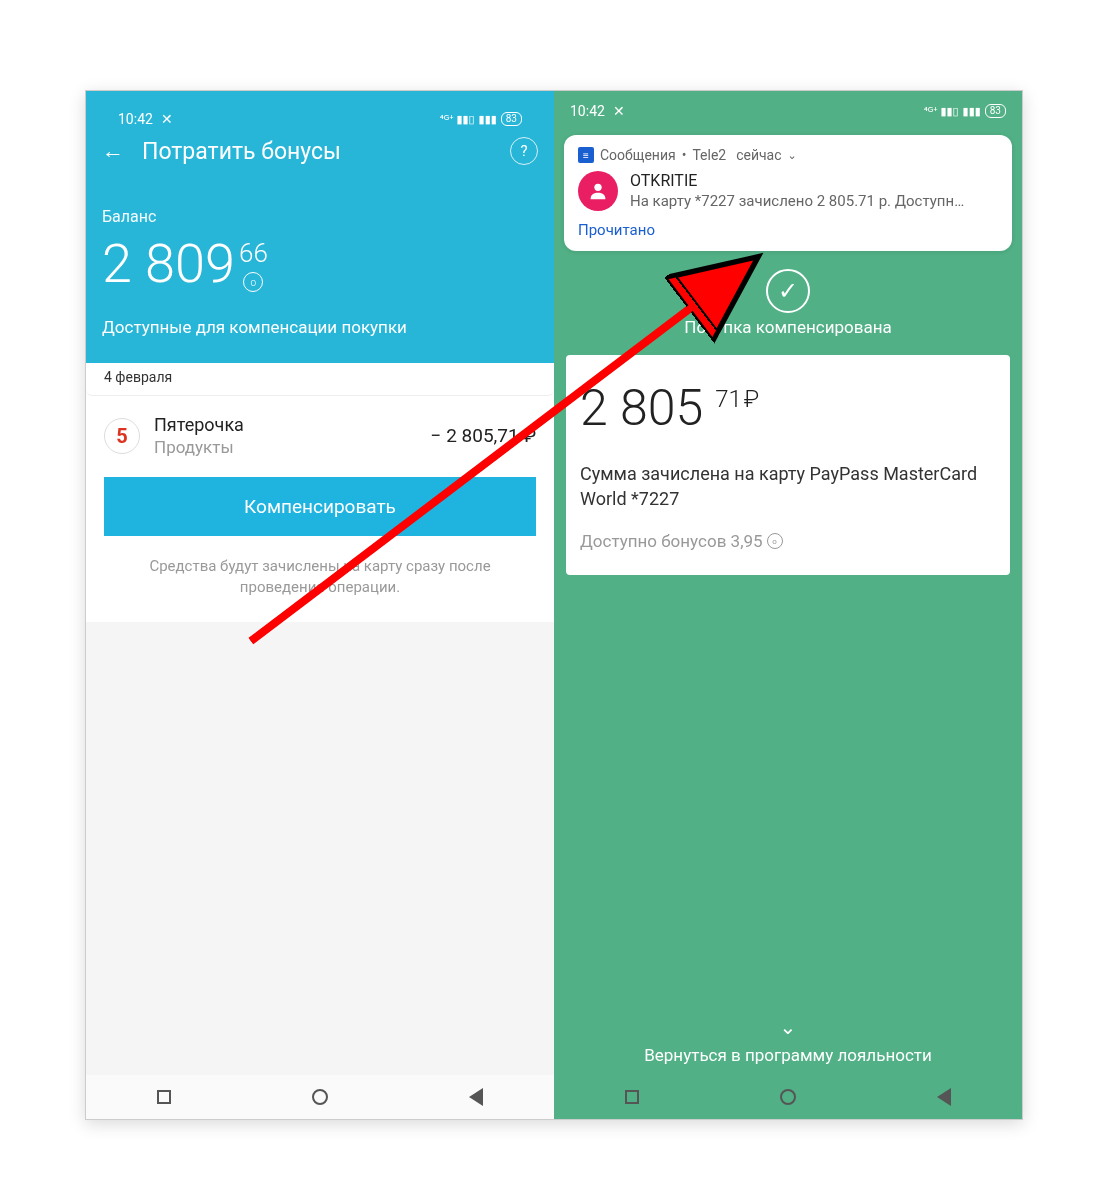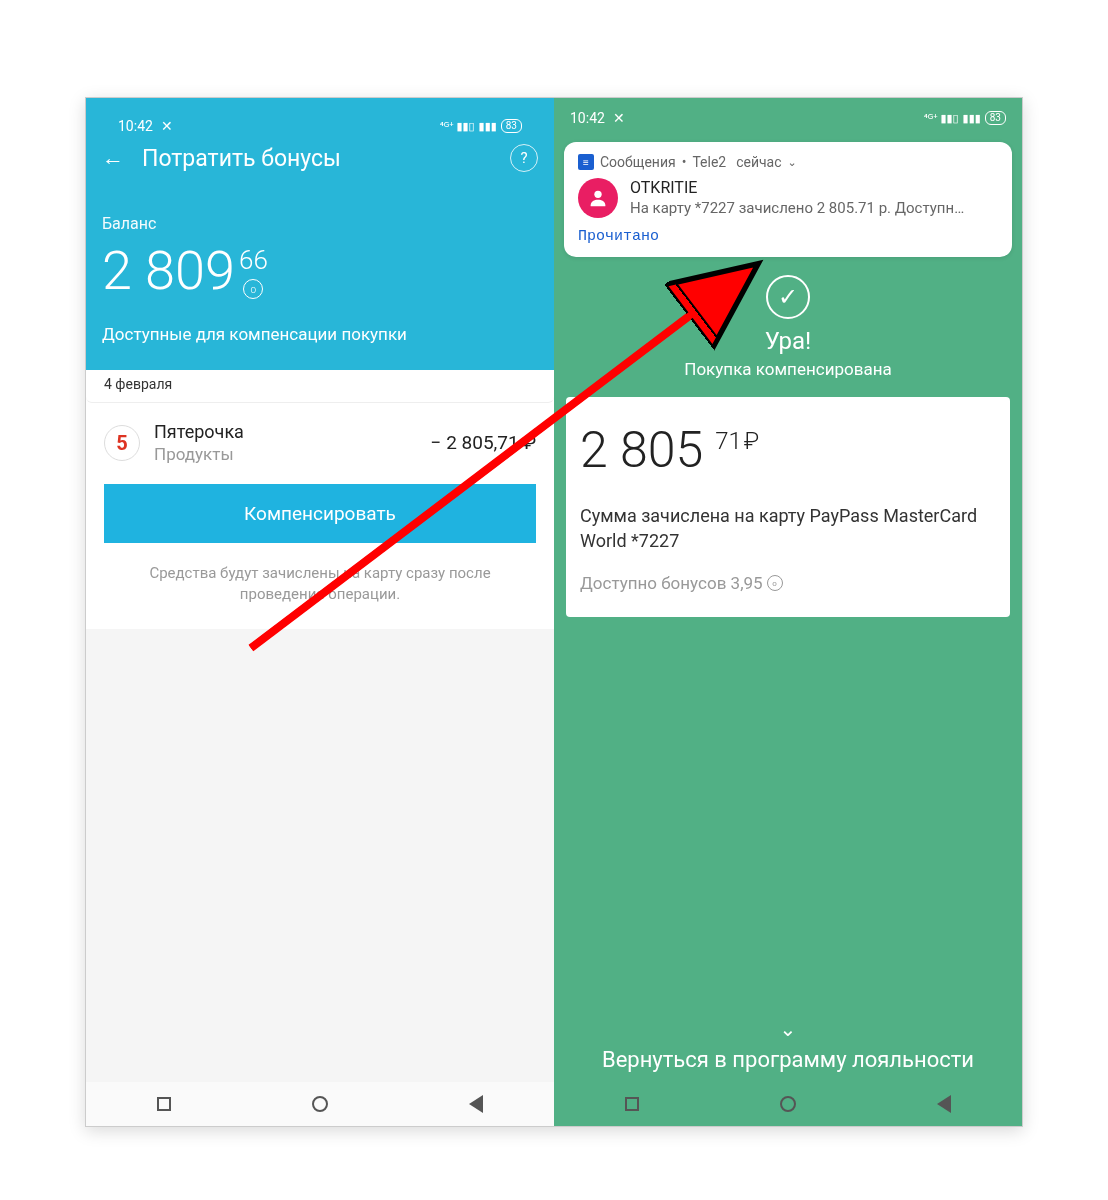--- a/index.html
+++ b/index.html
@@ -1,18 +1,18 @@
 <!DOCTYPE html>
 <html><head>
 <meta charset="utf-8">
 <style>
   * { box-sizing: border-box; margin: 0; padding: 0; }
   body { font-family: -apple-system, Roboto, "Segoe UI", Arial, sans-serif; background: #fff; }
   .canvas { width: 1108px; height: 1200px; position: relative; background: #fff; }
-  .frame { position: absolute; left: 85px; top: 97px; width: 938px; height: 1030px; border: 1px solid #ccc; box-shadow: 0 4px 16px rgba(0,0,0,.15); display: flex; }
+  .frame { position: absolute; left: 85px; top: 90px; width: 938px; height: 1030px; border: 1px solid #ccc; box-shadow: 0 4px 16px rgba(0,0,0,.15); display: flex; }
   .phone { flex: 1; display: flex; flex-direction: column; position: relative; }
   .phone-left { background: #f5f5f5; }
   .phone-right { background: #51b085; }
 
   .statusbar { height: 36px; display: flex; align-items: center; justify-content: space-between; padding: 0 16px; font-size: 14px; }
   .sb-left { display: flex; align-items: center; gap: 8px; }
   .sb-right { display: flex; align-items: center; gap: 4px; font-size: 11px; }
   .sb-white { color: #fff; }
   .sb-icon { display: inline-block; }
   .battery { border: 1px solid currentColor; border-radius: 6px; padding: 0 4px; font-size: 10px; line-height: 12px; }
@@ -38,37 +38,37 @@
   .comp-btn { margin: 6px 18px 14px; background: #1fb3e0; color: #fff; text-align: center; padding: 18px 0; font-size: 19px; cursor: pointer; }
   .hint { text-align: center; color: #999; font-size: 15px; padding: 6px 40px 24px; line-height: 1.4; }
 
   .notif { background: #fff; margin: 8px 10px 0; border-radius: 12px; padding: 12px 14px 12px; box-shadow: 0 1px 4px rgba(0,0,0,.1); }
   .notif-top { display: flex; align-items: center; gap: 6px; font-size: 14px; color: #666; }
   .notif-app-icon { width: 16px; height: 16px; background: #1a5fd0; color: #fff; display: inline-flex; align-items: center; justify-content: center; font-size: 10px; border-radius: 2px; }
   .notif-body { display: flex; gap: 12px; margin-top: 8px; align-items: flex-start; }
   .notif-avatar { width: 40px; height: 40px; border-radius: 50%; background: #e91e63; color: #fff; display: flex; align-items: center; justify-content: center; font-size: 22px; flex-shrink: 0; }
   .notif-sender { font-size: 16px; color: #222; }
   .notif-msg { font-size: 15px; color: #666; margin-top: 2px; white-space: nowrap; overflow: hidden; text-overflow: ellipsis; max-width: 340px; }
-  .notif-action { color: #1a5fd0; font-size: 15px; margin-top: 10px; font-family: Liberation Mono, monospace; }
+  .notif-action { color: #1a5fd0; font-size: 15px; margin-top: 10px; }
 
   .success-block { text-align: center; color: #fff; margin-top: 18px; }
   .check-circle { width: 44px; height: 44px; border: 2px solid #fff; border-radius: 50%; display: inline-flex; align-items: center; justify-content: center; font-size: 24px; }
   .ura { font-size: 24px; margin-top: 8px; }
   .comp-done { font-size: 17px; margin-top: 4px; }
 
   .result-card { background: #fff; margin: 18px 12px 0; border-radius: 4px; padding: 24px 14px; }
   .result-amt { font-size: 50px; font-weight: 300; color: #222; display: flex; align-items: flex-start; }
   .result-sup { font-size: 24px; margin-top: 6px; margin-left: 12px; }
   .result-desc { font-size: 18px; color: #333; margin-top: 24px; line-height: 1.4; }
   .result-bonus { font-size: 17px; color: #999; margin-top: 20px; display: flex; align-items: center; gap: 4px; }
   .coin-icon-gray { width: 16px; height: 16px; border: 1.5px solid #999; border-radius: 50%; display: inline-flex; align-items: center; justify-content: center; font-size: 8px; }
 
   .bottom-link { position: absolute; bottom: 54px; left: 0; right: 0; text-align: center; color: #fff; }
   .chevron-down { font-size: 20px; }
-  .return-text { font-size: 22px; margin-top: 6px; }
+  .return-text { font-size: 17px; margin-top: 6px; }
 
   .nav { position: absolute; bottom: 0; left: 0; right: 0; height: 44px; display: flex; align-items: center; justify-content: space-around; }
   .nav-left { background: #fafafa; }
   .nav-btn { width: 18px; height: 18px; display: flex; align-items: center; justify-content: center; }
   .nav-square { width: 14px; height: 14px; border: 2px solid #555; }
   .nav-circle { width: 16px; height: 16px; border: 2px solid #555; border-radius: 50%; }
   .nav-tri { width: 0; height: 0; border-top: 9px solid transparent; border-bottom: 9px solid transparent; border-right: 14px solid #555; }
 
   .arrow-overlay { position: absolute; pointer-events: none; }
 </style>
@@ -166,21 +166,20 @@
           <div style="min-width:0;">
             <div class="notif-sender">OTKRITIE</div>
             <div class="notif-msg">На карту *7227 зачислено 2 805.71 р. Доступно ...</div>
           </div>
         </div>
         <div class="notif-action">Прочитано</div>
       </div>
 
       <div class="success-block">
         <div class="check-circle">✓</div>
-        <div class="ura">Ура!</div>
         <div class="comp-done">Покупка компенсирована</div>
       </div>
 
       <div class="result-card">
         <div class="result-amt">
           <span>2 805</span>
           <span class="result-sup">
             <span>71</span><span style="margin-left:2px;">₽</span>
           </span>
         </div>

